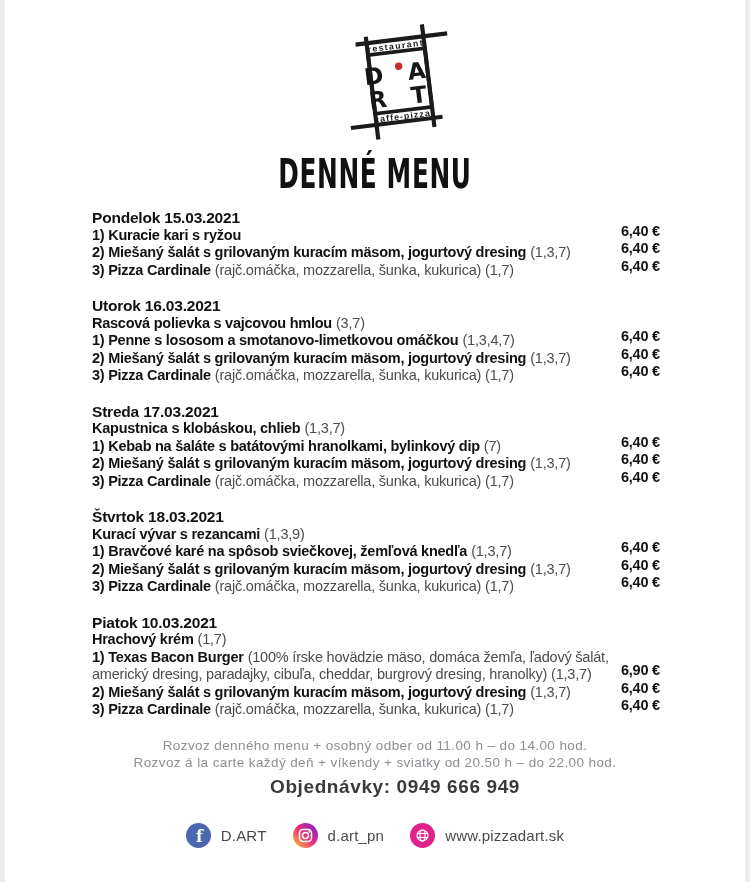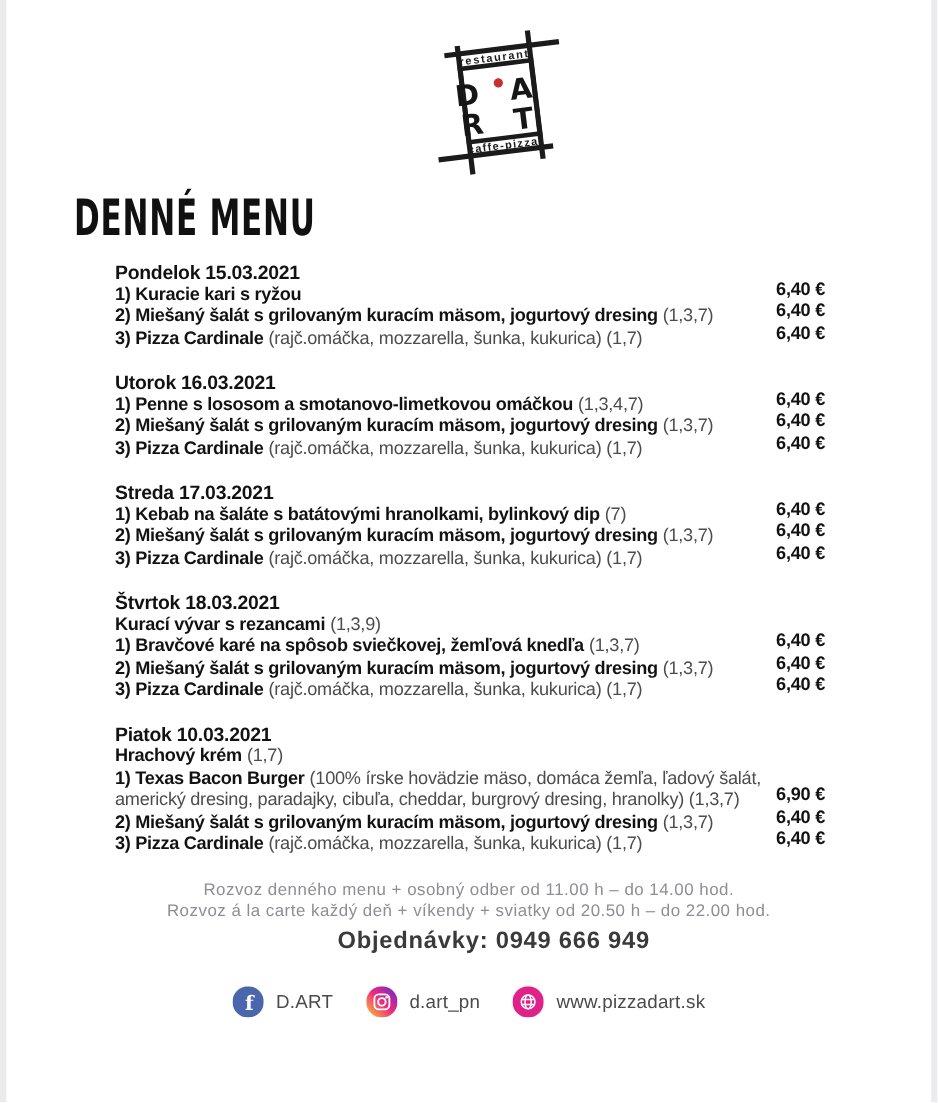--- a/index.html
+++ b/index.html
@@ -7,21 +7,21 @@
     width:750px; height:882px; background:#ffffff; position:relative; overflow:hidden;
     font-family:"Liberation Sans", sans-serif; color:#151515;
   }
   .edge { position:absolute; top:0; bottom:0; width:5px; background:#eaeaef; z-index:5; }
   .edge.left { left:0; }
   .edge.right { right:0; }
 
   header { text-align:center; padding-top:20px; }
   .logo-wrap { display:inline-block; transform:translateX(25px); }
 
-  h1.title { margin:6px 0 0 0; text-align:left; font-family:"DejaVu Sans", sans-serif;
+  h1.title { margin:6px 0 0 0; text-align:center; font-family:"DejaVu Sans", sans-serif;
     font-weight:bold; font-size:40px; line-height:44px; color:#111; }
   h1.title .squeeze { display:inline-block; transform:scaleX(0.62); transform-origin:center; letter-spacing:1px; }
 
   .menu { width:568px; margin:13px 90px 0 92px; font-size:14.5px; }
   .day { margin-bottom:18px; }
   .day h2 { margin:0; font-size:15.5px; font-weight:bold; line-height:17.5px; letter-spacing:-0.2px; color:#121212; }
   .line { line-height:17.5px; }
   .item { position:relative; }
   .b  { font-weight:bold; color:#121212; letter-spacing:-0.25px; }
   .lt { color:#4c4c4c; margin-left:4px; letter-spacing:-0.2px; }
@@ -77,36 +77,42 @@
         <span class="price">6,40 €</span>
       </div>
       <div class="line item">
         <span class="b">3) Pizza Cardinale</span><span class="lt">(rajč.omáčka, mozzarella, šunka, kukurica) (1,7)</span>
         <span class="price">6,40 €</span>
       </div>
     </section>
 
     <section class="day">
       <h2>Utorok 16.03.2021</h2>
+      <div class="line">
+        <span class="b">Rascová polievka s vajcovou hmlou</span><span class="lt">(3,7)</span>
+      </div>
       <div class="line item">
         <span class="b">1) Penne s lososom a smotanovo-limetkovou omáčkou</span><span class="lt">(1,3,4,7)</span>
         <span class="price">6,40 €</span>
       </div>
       <div class="line item">
         <span class="b">2) Miešaný šalát s grilovaným kuracím mäsom, jogurtový dresing</span><span class="lt">(1,3,7)</span>
         <span class="price">6,40 €</span>
       </div>
       <div class="line item">
         <span class="b">3) Pizza Cardinale</span><span class="lt">(rajč.omáčka, mozzarella, šunka, kukurica) (1,7)</span>
         <span class="price">6,40 €</span>
       </div>
     </section>
 
     <section class="day">
       <h2>Streda 17.03.2021</h2>
+      <div class="line">
+        <span class="b">Kapustnica s klobáskou, chlieb</span><span class="lt">(1,3,7)</span>
+      </div>
       <div class="line item">
         <span class="b">1) Kebab na šaláte s batátovými hranolkami, bylinkový dip</span><span class="lt">(7)</span>
         <span class="price">6,40 €</span>
       </div>
       <div class="line item">
         <span class="b">2) Miešaný šalát s grilovaným kuracím mäsom, jogurtový dresing</span><span class="lt">(1,3,7)</span>
         <span class="price">6,40 €</span>
       </div>
       <div class="line item">
         <span class="b">3) Pizza Cardinale</span><span class="lt">(rajč.omáčka, mozzarella, šunka, kukurica) (1,7)</span>

